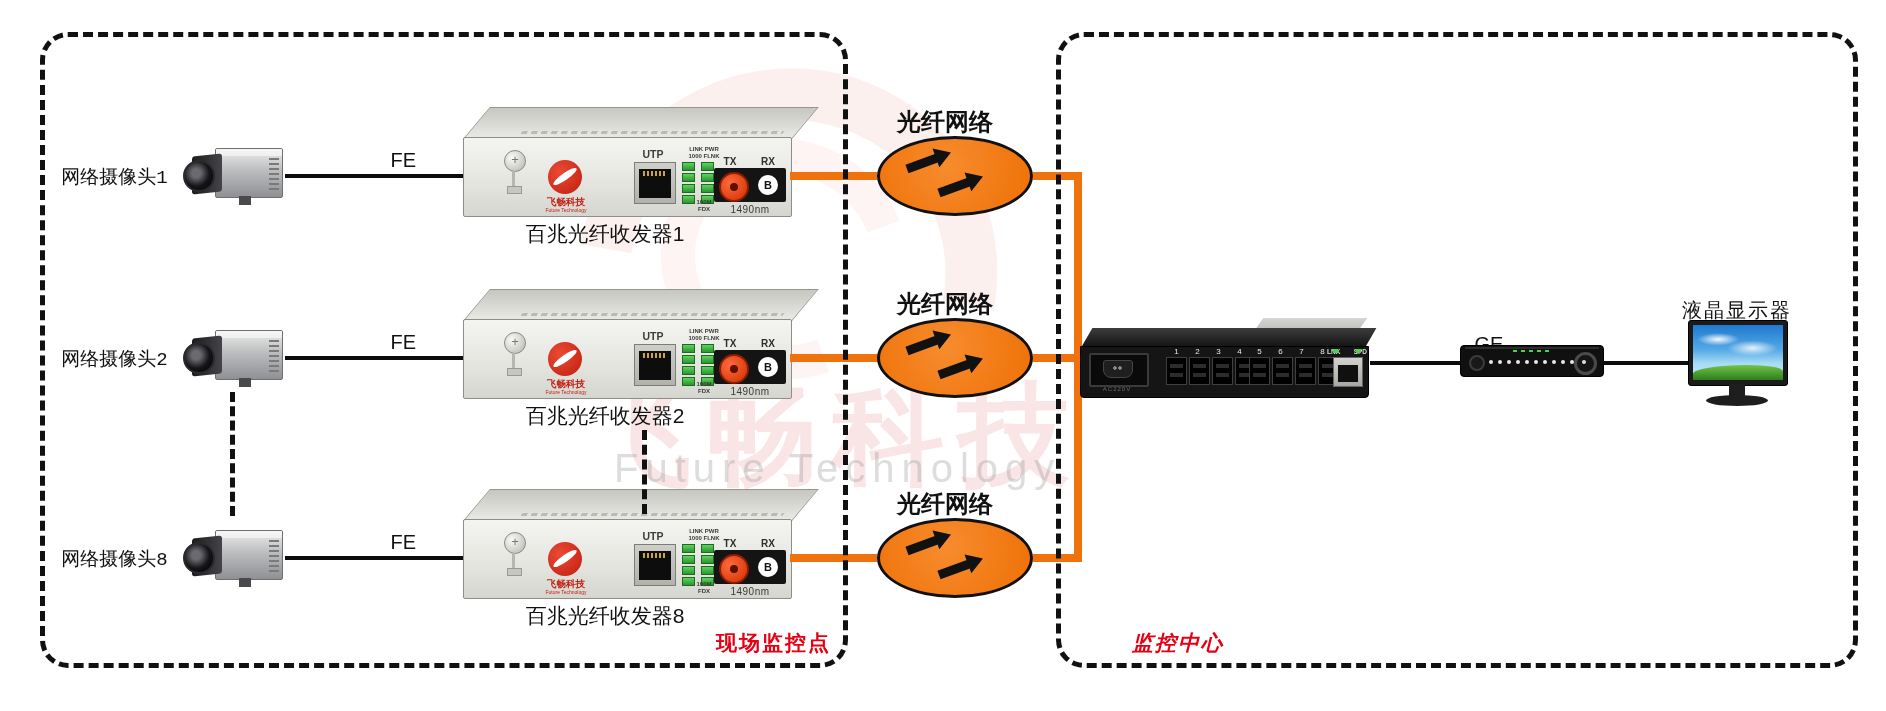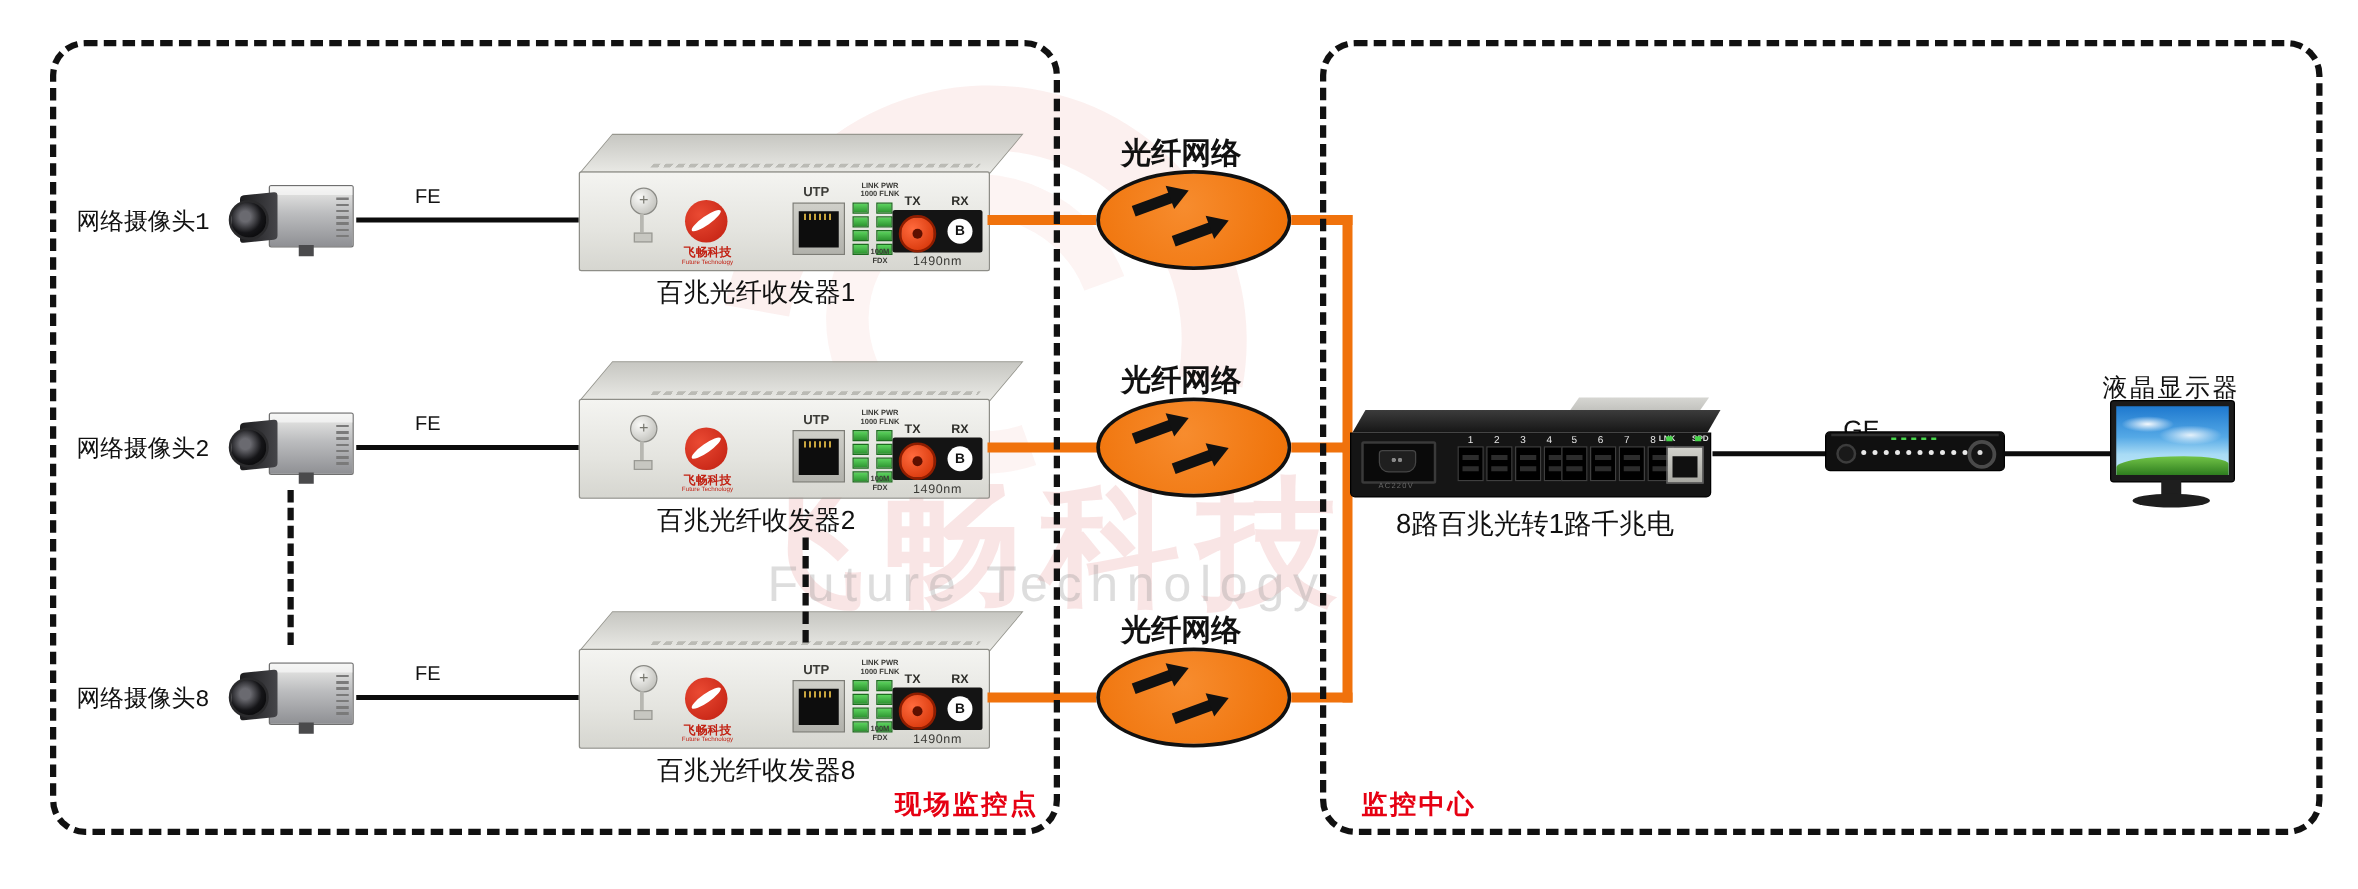--- a/index.html
+++ b/index.html
@@ -12,27 +12,27 @@
     border:52px solid rgba(210,45,35,.07);border-left-color:transparent;border-bottom-color:transparent;
     transform:rotate(-35deg);}
   .wm-swoosh2{left:660px;top:140px;width:180px;height:170px;border-radius:50%;
     border:34px solid rgba(210,45,35,.05);border-right-color:transparent;transform:rotate(25deg);}
   .wm-cn{left:580px;top:360px;width:560px;font-size:112px;font-weight:bold;letter-spacing:14px;
     color:rgba(205,45,45,.12);white-space:nowrap;}
   .wm-en{left:614px;top:446px;font-size:40px;letter-spacing:7px;color:rgba(150,150,150,.32);white-space:nowrap;}
 
   
   .zone{border:5px dashed #111;border-radius:28px;background:transparent;}
-  .zone-label{font-size:21px;font-weight:bold;color:#e60012;letter-spacing:2px;white-space:nowrap;}
+  .zone-label{font-size:21px;font-weight:bold;color:#e60012;letter-spacing:2px;white-space:nowrap;margin-left:43px;}
 
   
   .row{position:absolute;left:0;width:100%;height:0;}
   .cam-label{left:52px;top:-12px;width:125px;text-align:center;font-size:19px;white-space:nowrap;font-family:Liberation Mono, monospace;}
   .fe-line{left:285px;top:-2px;width:178px;height:4px;background:#0c0c0c;}
-  .fe-label{left:332px;top:-27px;width:84px;text-align:left;font-size:16px;}
+  .fe-label{left:332px;top:-27px;width:84px;text-align:right;font-size:20px;}
   .mc-caption{left:440px;top:44px;width:330px;text-align:center;font-size:21px;white-space:nowrap;}
   .o-line{background:#f0720c;}
   .o-row{left:790px;top:-4px;width:87px;height:8px;}
   .cloud-label{left:857px;top:-70px;width:176px;text-align:center;font-size:24px;font-weight:bold;white-space:nowrap;}
 
   
   .camera{left:183px;top:-34px;width:102px;height:66px;}
   .cam-body{position:absolute;left:32px;top:6px;width:66px;height:48px;border:1px solid #6f6f6f;border-radius:2px;
     background:linear-gradient(180deg,#ececea 0%,#bcbdbf 45%,#8f9094 100%);}
   .cam-body::before{content:"";position:absolute;left:0;right:0;top:0;height:7px;background:rgba(255,255,255,.55);}
@@ -369,21 +369,20 @@
       </div>
       <div class="sw-lnkspd">
         <span>LNK</span>
         <span>SPD</span>
       </div>
       <div class="sw-rj45"></div>
       <div class="sw-led" style="left:252px;"></div>
       <div class="sw-led" style="left:275px;"></div>
     </div>
   </div>
-  <div class="abs sw-caption" style="top:404px;">8路百兆光转1路千兆电</div>
 
   <div class="abs black-line" style="left:1370px;top:361px;width:90px;height:4px;"></div>
   <div class="abs plain-label" style="left:1464px;top:333px;width:50px;text-align:center;font-size:20px;">GE</div>
 
   <div class="abs plain-label" style="left:1460px;top:310px;width:142px;text-align:center;font-size:24px;margin-top:44px;">NVR</div>
   <div class="abs nvr">
     <div class="nvr-knob-l"></div>
     <div class="nvr-leds">
         <i></i>
         <i></i>
@@ -415,16 +414,16 @@
       <div class="mon-land"></div>
     </div>
   </div>
   <div class="abs mon-neck"></div>
   <div class="abs mon-base"></div>
 
   <div class="abs zone" style="left:40px;top:32px;width:798px;height:626px;">
     <div class="abs zone-label" style="right:12px;bottom:6px;">现场监控点</div>
   </div>
   <div class="abs zone" style="left:1056px;top:32px;width:792px;height:626px;">
-    <div class="abs zone-label" style="left:28px;bottom:6px;">监控中心</div>
+    <div class="abs zone-label" style="left:28px;bottom:6px;font-style:italic;">监控中心</div>
   </div>
 
 </div>
 
 </body></html>

